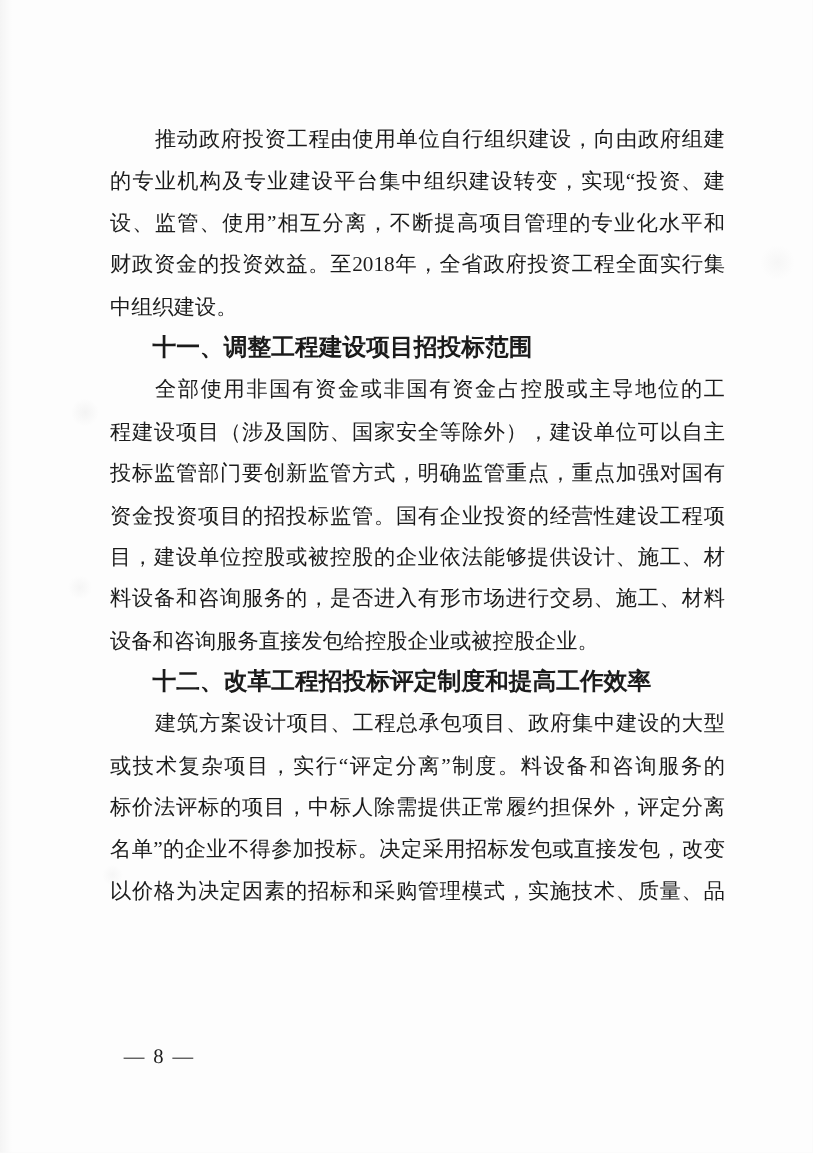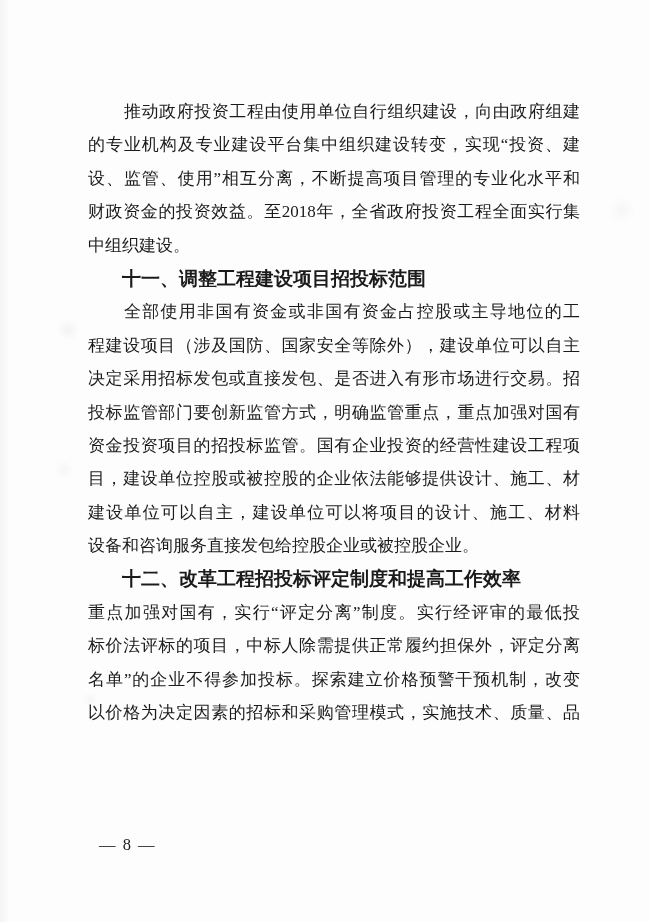--- a/index.html
+++ b/index.html
@@ -78,26 +78,26 @@
 <div class="page" style="background-color: rgb(253, 253, 253); color: rgb(27, 27, 27);">
   <div class="content">
       <div class="line indent">推动政府投资工程由使用单位自行组织建设，向由政府组建</div>
       <div class="line">的专业机构及专业建设平台集中组织建设转变，实现“投资、建</div>
       <div class="line">设、监管、使用”相互分离，不断提高项目管理的专业化水平和</div>
       <div class="line">财政资金的投资效益。至2018年，全省政府投资工程全面实行集</div>
       <div class="line para-end">中组织建设。</div>
       <div class="line heading">十一、调整工程建设项目招投标范围</div>
       <div class="line indent">全部使用非国有资金或非国有资金占控股或主导地位的工</div>
       <div class="line">程建设项目（涉及国防、国家安全等除外），建设单位可以自主</div>
-      <div class="line">决定采用招标发包或直接发包、是否进入有形市场进行交易。招</div>
       <div class="line">投标监管部门要创新监管方式，明确监管重点，重点加强对国有</div>
       <div class="line">资金投资项目的招投标监管。国有企业投资的经营性建设工程项</div>
       <div class="line">目，建设单位控股或被控股的企业依法能够提供设计、施工、材</div>
-      <div class="line">建设单位可以自主，建设单位可以将项目的设计、施工、材料</div>
+      <div class="line">料设备和咨询服务的，是否进入有形市场进行交易、施工、材料</div>
       <div class="line para-end">设备和咨询服务直接发包给控股企业或被控股企业。</div>
       <div class="line heading">十二、改革工程招投标评定制度和提高工作效率</div>
-      <div class="line">重点加强对国有，实行“评定分离”制度。实行经评审的最低投</div>
+      <div class="line indent">建筑方案设计项目、工程总承包项目、政府集中建设的大型</div>
+      <div class="line">或技术复杂项目，实行“评定分离”制度。料设备和咨询服务的</div>
       <div class="line">标价法评标的项目，中标人除需提供正常履约担保外，评定分离</div>
-      <div class="line">名单”的企业不得参加投标。探索建立价格预警干预机制，改变</div>
+      <div class="line">名单”的企业不得参加投标。决定采用招标发包或直接发包，改变</div>
       <div class="line">以价格为决定因素的招标和采购管理模式，实施技术、质量、品</div>
     </div>
   <div class="page-number">— 8 —</div>
 </div>
 
 </body></html>

